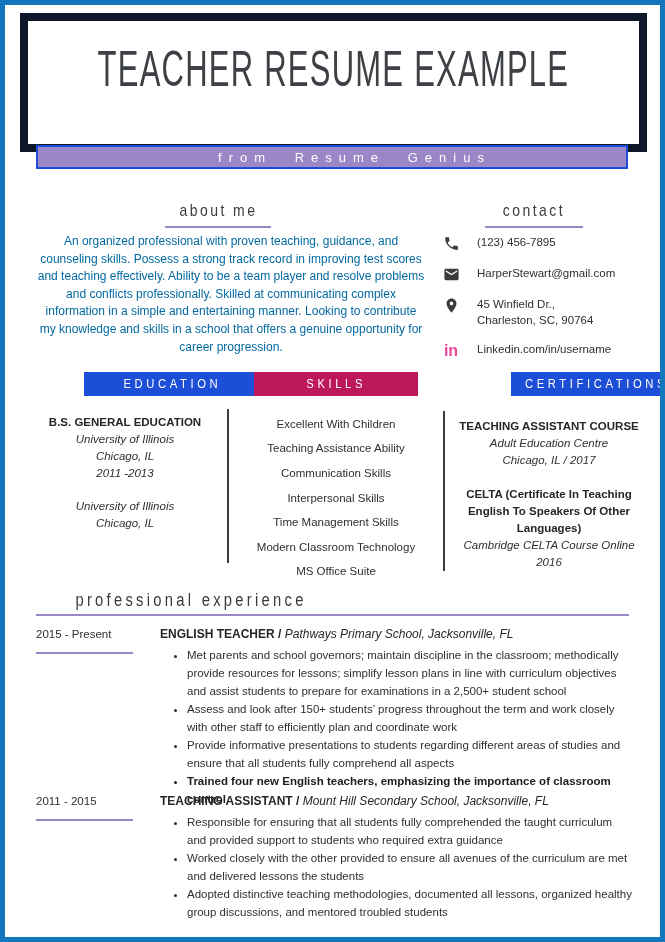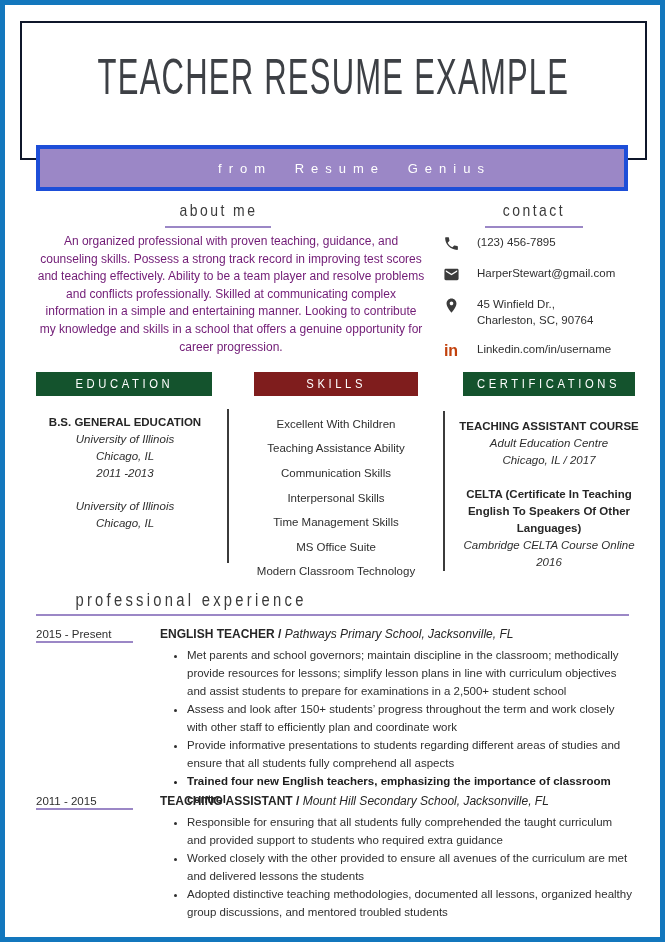--- a/index.html
+++ b/index.html
@@ -6,72 +6,72 @@
   html,body { background:#fff; }
   body { font-family:"Liberation Sans", sans-serif; color:#2f2f2f; }
 
   .page {
     position:relative; width:665px; height:942px; margin:0 auto;
     background:#ffffff; border:5px solid #1377bd; overflow:hidden;
   }
 
   
   .title-box {
-    position:absolute; left:15px; top:16px; width:627px; height:139px;
-    border:2px solid #0f172a;
+    position:absolute; left:15px; top:8px; width:627px; height:139px;
+    border:8px solid #0f172a;
     display:flex; align-items:center; justify-content:center;
     padding-bottom:28px;
   }
   .main-title {
     display:inline-block; font-size:50px; font-weight:400; color:#3d4045;
     letter-spacing:2px; white-space:nowrap;
     transform:scaleX(0.62); transform-origin:center;
   }
   .banner {
-    position:absolute; left:31px; top:140px; width:592px; height:46px;
-    background:#9b87c6; border:4px solid #1d4ed8; z-index:3;
+    position:absolute; left:31px; top:140px; width:592px; height:24px;
+    background:#9b87c6; border:2px solid #1d4ed8; z-index:3;
     display:flex; align-items:center; justify-content:center;padding-left:45px;
   }
   .banner-text {
     color:#ffffff; font-size:13px; letter-spacing:7px; word-spacing:12px;
     white-space:nowrap;
   }
 
   
   .sec-head { position:absolute; text-align:center; border-bottom:2px solid #9b87c6; padding-bottom:5px; }
   .sec-head .txt {
     display:inline-block; font-size:17px; color:#3b3b3b; letter-spacing:3px;
     white-space:nowrap; transform:scaleX(0.82); transform-origin:center;
   }
 
   
   .about-par {
     position:absolute; left:31px; top:228px; width:390px;
-    font-size:12px; line-height:17.6px; text-align:center; color:#701a75;
+    font-size:12px; line-height:17.6px; text-align:center; color:#0369a1;
   }
 
   
   .contact-list { position:absolute; left:436px; top:228px; width:205px; }
   .contact-row { display:flex; align-items:flex-start; margin-bottom:11px; }
   .contact-icon { width:20px; height:20px; flex:0 0 20px; margin-right:16px; display:flex; align-items:center; justify-content:center; }
   .contact-icon svg { width:17px; height:17px; fill:#3b3b3b; }
-  .li-glyph { font-size:16px; font-weight:bold; color:#c2410c; line-height:17px; }
+  .li-glyph { font-size:16px; font-weight:bold; color:#ec4899; line-height:17px; }
   .contact-text { font-size:11.5px; color:#2f2f2f; line-height:15.5px; padding-top:2px; }
 
   
   .col-bar {
     position:absolute; top:367px; height:24px; z-index:2;
     display:flex; align-items:center; justify-content:center;
   }
   .col-bar .txt {
     display:inline-block; color:#ffffff; font-size:12.5px; letter-spacing:4px;
     white-space:nowrap; transform:scaleX(0.9); transform-origin:center;
   }
-  .bar-purple { background:#14532d; }
-  .bar-gray { background:#7f1d1d; }
+  .bar-purple { background:#1d4ed8;margin-left:48px; }
+  .bar-gray { background:#be185d; }
 
   .vdivider { position:absolute; width:2px; background:#3b3b3b; }
 
   .col-block { position:absolute; text-align:center; font-size:11.5px; line-height:17px; color:#2f2f2f; }
   .entry { margin-bottom:16px; }
   .entry .bold-line { font-weight:bold; color:#262626; }
   .entry .ital-line { font-style:italic; }
 
   .skill-item { height:24.6px; display:flex; align-items:center; justify-content:center; color:#2f2f2f; }
 
@@ -79,21 +79,21 @@
   .exp-head { position:absolute; left:0; right:0; top:585px; text-align:left;padding-left:45px; }
   .exp-head .txt {
     display:inline-block; font-size:18px; color:#3b3b3b; letter-spacing:4px;
     white-space:nowrap; transform:scaleX(0.82); transform-origin:center;
   }
   .exp-underline { position:absolute; left:31px; top:609px; width:593px; height:2px; background:#9b87c6; }
 
   .job { position:absolute; left:31px; width:598px; }
   .job-date {
     position:absolute; left:0; top:1px; width:97px; font-size:11.5px; color:#2f2f2f;
-    border-bottom:2px solid #9b87c6; padding-bottom:1px; white-space:nowrap;
+    border-bottom:2px solid #9b87c6; padding-bottom:12px; white-space:nowrap;
   }
   .job-body { margin-left:124px; }
   .job-title { font-size:12px; color:#262626; }
   .job-title .role { font-weight:bold; }
   .job-title .sep { font-weight:bold; }
   .job-title .company { font-style:italic; }
   .job-bullets { margin-top:5px; padding-left:27px; list-style:disc; }
   .job-bullets li { font-size:11.5px; line-height:18px; color:#2f2f2f; margin:0; }
   .job-bullets li.bold { font-weight:bold; color:#1d1d1d; }
 </style>
@@ -178,22 +178,22 @@
       <div class="ital-line">Chicago, IL</div>
     </div>
   </div>
 
   <div class="col-block" style="left:235px; top:407px; width:192px;">
     <div class="skill-item">Excellent With Children</div>
     <div class="skill-item">Teaching Assistance Ability</div>
     <div class="skill-item">Communication Skills</div>
     <div class="skill-item">Interpersonal Skills</div>
     <div class="skill-item">Time Management Skills</div>
+    <div class="skill-item">Modern Classroom Technology</div>
     <div class="skill-item">MS Office Suite</div>
-    <div class="skill-item">Modern Classroom Technology</div>
   </div>
 
   <div class="col-block" style="left:448px; top:413px; width:192px;text-align:center;">
     <div class="entry" style="margin-bottom:17px;">
       <div class="bold-line">TEACHING ASSISTANT COURSE</div>
       <div class="ital-line">Adult Education Centre</div>
       <div class="ital-line">Chicago, IL  /  2017</div>
     </div>
     <div class="entry">
       <div class="bold-line">CELTA (Certificate In Teaching English To Speakers Of Other Languages)</div>

